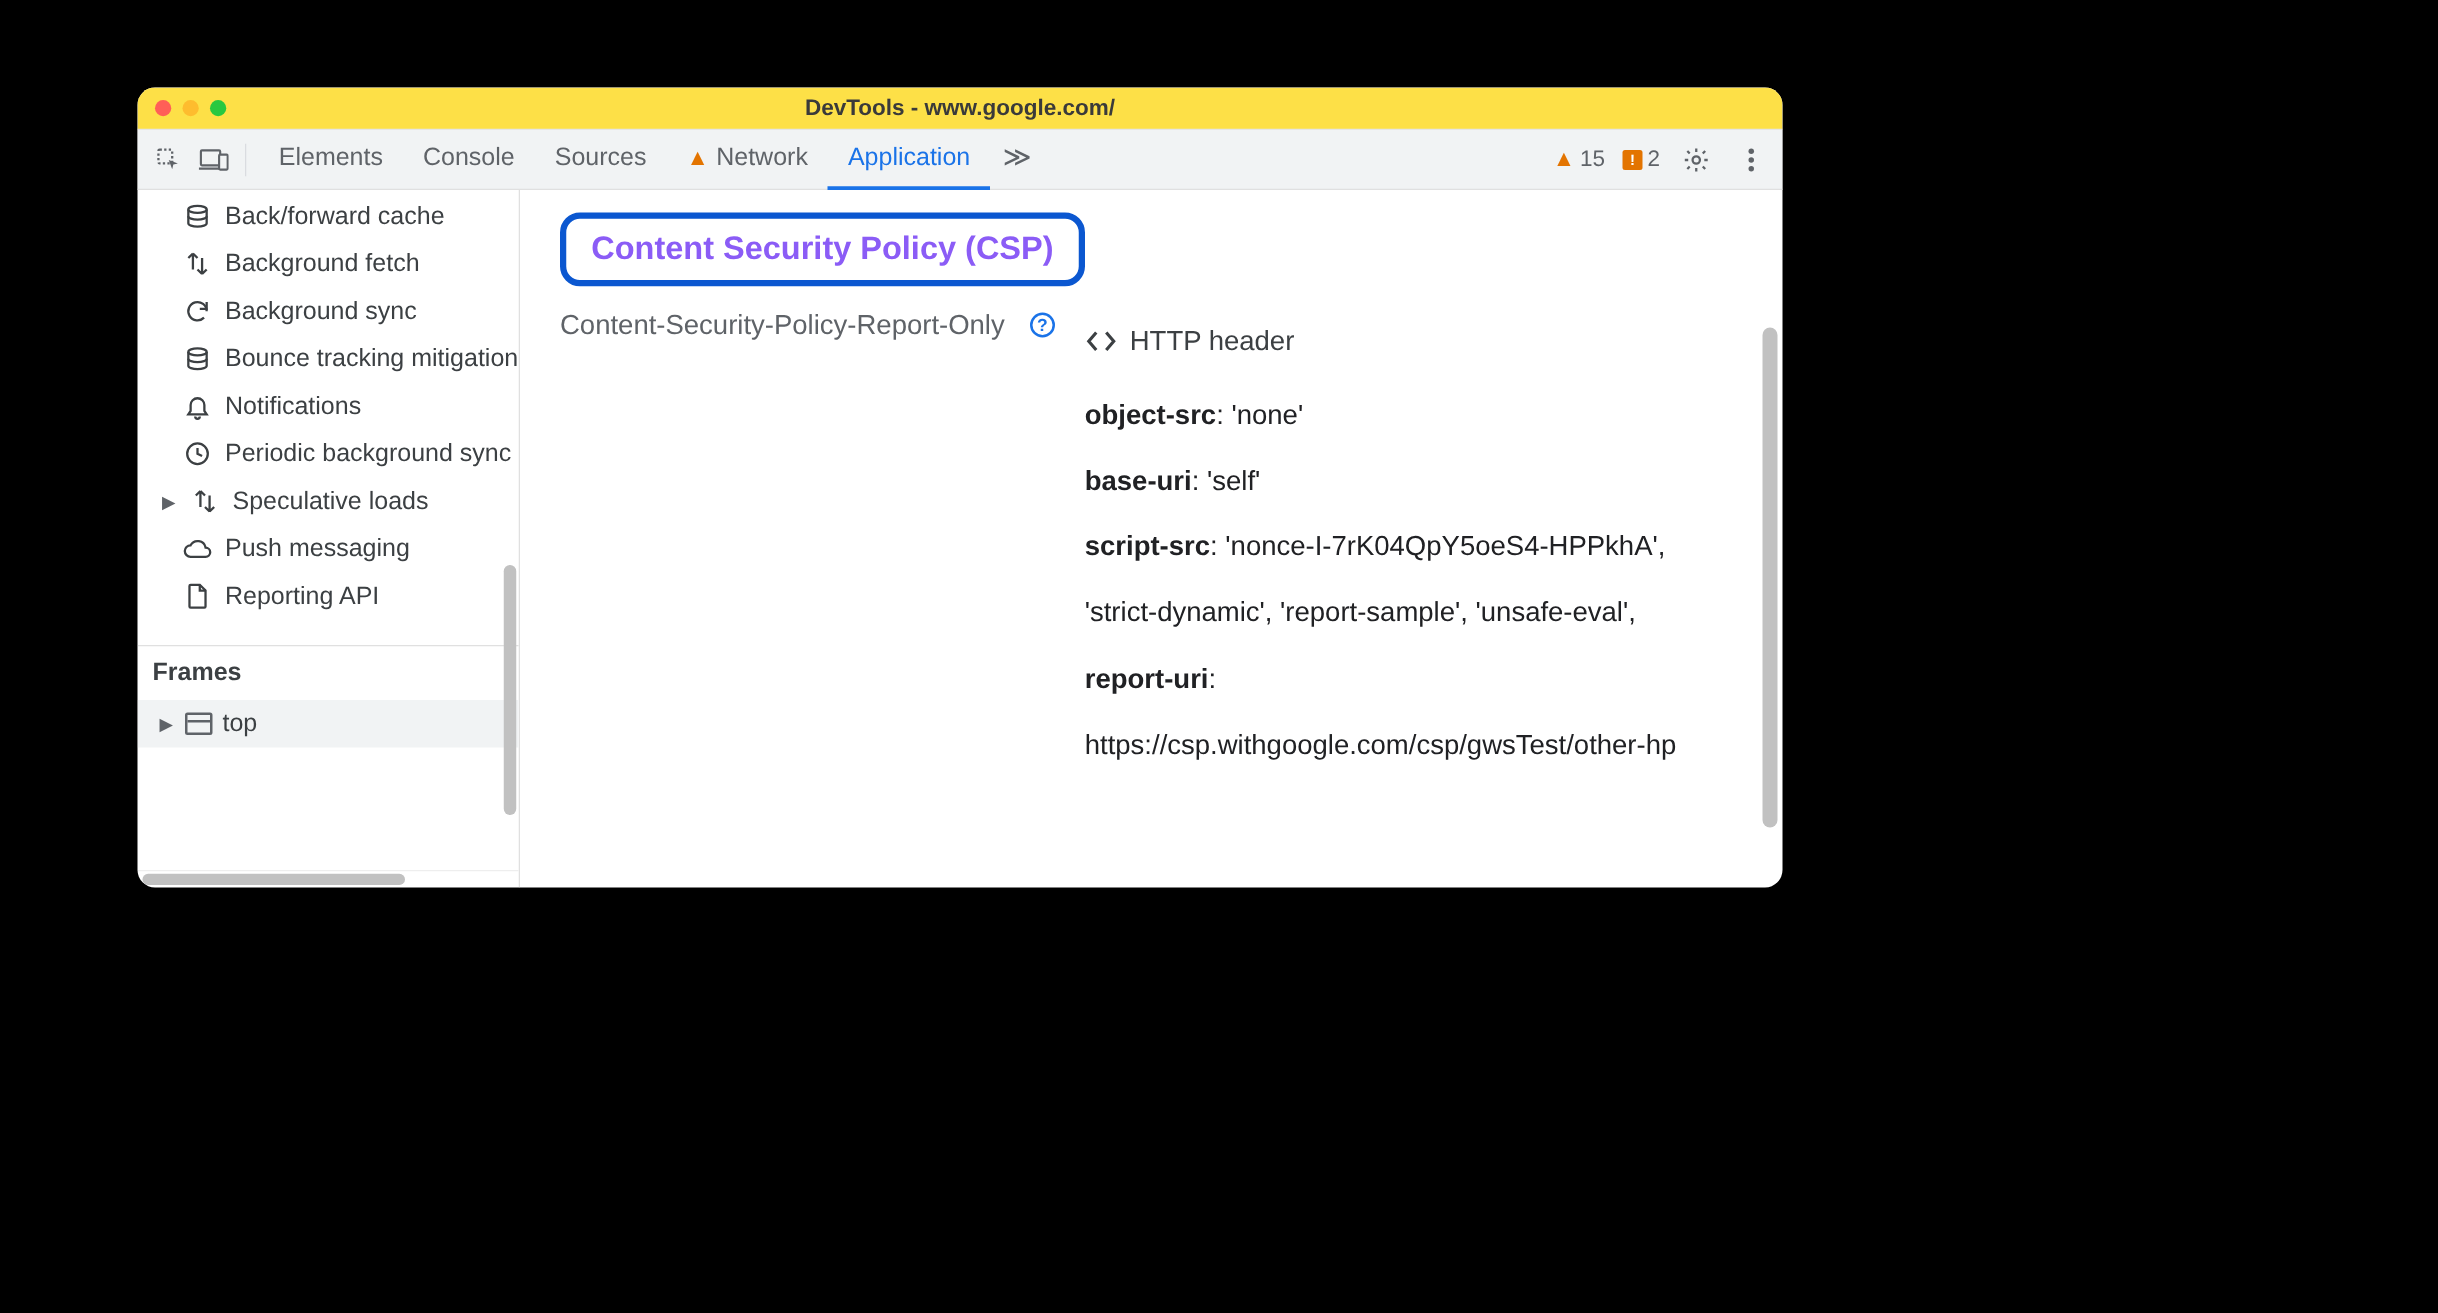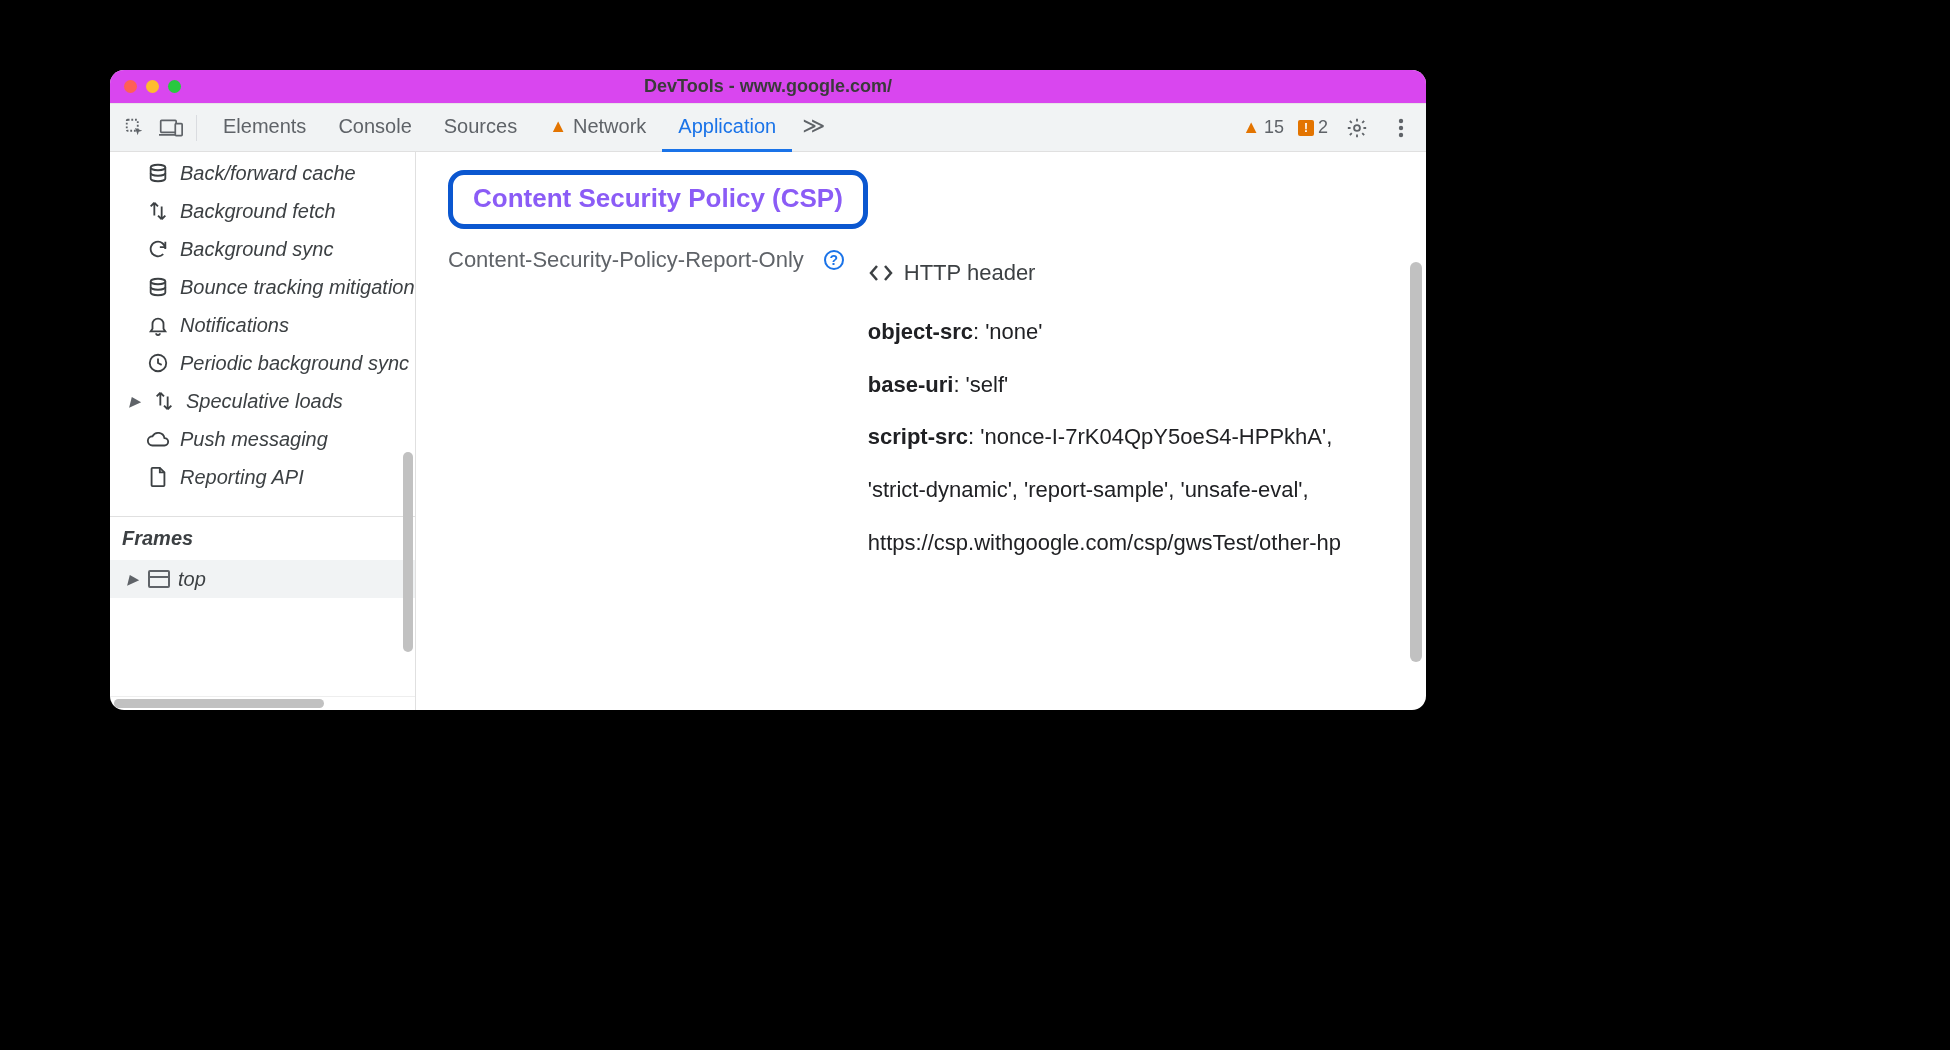--- a/index.html
+++ b/index.html
@@ -21,21 +21,21 @@
     background: #fff;
     border-radius: 14px;
     box-shadow: 0 18px 48px rgba(0,0,0,0.6);
     overflow: hidden;
     display: flex;
     flex-direction: column;
   }
   
   .titlebar {
     height: 34px;
-    background: #d946ef;
+    background: #fde047;
     border-bottom: 1px solid #e5e5e5;
     display: flex;
     align-items: center;
     position: relative;
   }
   .traffic-lights { display: flex; gap: 9px; margin-left: 14px; }
   .dot { width: 13px; height: 13px; border-radius: 50%; }
   .dot.red { background: #ff5f57; }
   .dot.yellow { background: #febc2e; }
   .dot.green { background: #28c840; }
@@ -69,21 +69,21 @@
   .right-tools { display: flex; align-items: center; gap: 14px; }
   .badge { display: flex; align-items: center; gap: 4px; font-size: 18px; color: #5f6368; }
   .badge .tri { color: #e37400; font-size: 18px; }
   .badge .sq { width: 16px; height: 16px; background: #e37400; display: inline-flex; align-items: center; justify-content: center; color: #fff; font-size: 12px; font-weight: 700; border-radius: 2px; }
   
   .body {
     flex: 1; display: flex; overflow: hidden;
   }
   .sidebar {
     width: 306px; border-right: 1px solid #e0e0e0; display: flex; flex-direction: column;
-    position: relative; overflow: hidden; font-style: italic;
+    position: relative; overflow: hidden;
   }
   .side-list { flex: 0 0 auto; overflow: hidden; padding-top: 2px; }
   .side-item {
     display: flex; align-items: center; gap: 10px; height: 38px; padding-left: 36px;
     font-size: 20px; color: #3c4043; cursor: pointer; white-space: nowrap; overflow: hidden;
   }
   .side-item.has-arrow { padding-left: 18px; }
   .side-item .arrow { width: 14px; text-align: center; color: #5f6368; font-size: 14px; }
   .side-item .ico { width: 24px; height: 24px; display: flex; align-items: center; justify-content: center; color: #3c4043; flex-shrink: 0; }
   .frames-header {
@@ -340,20 +340,21 @@
                   <path d="M9 3L3 10l6 7"></path>
                   <path d="M17 3l6 7-6 7"></path>
                 </svg>
             </span>
             <span>HTTP header</span>
           </div>
           <div class="directive"><b>object-src</b><span>: 'none'</span></div>
           <div class="directive"><b>base-uri</b><span>: 'self'</span></div>
           <div class="directive"><b>script-src</b><span>: 'nonce-I-7rK04QpY5oeS4-HPPkhA',</span></div>
           <div class="directive"><span>'strict-dynamic', 'report-sample', 'unsafe-eval',</span></div>
+          <div class="directive"><b>report-uri</b><span>:</span></div>
           <div class="directive"><span>https://csp.withgoogle.com/csp/gwsTest/other-hp</span></div>
         </div>
       </div>
 
       <div class="main-scroll"></div>
     </div>
 
   </div>
 </div>
 

